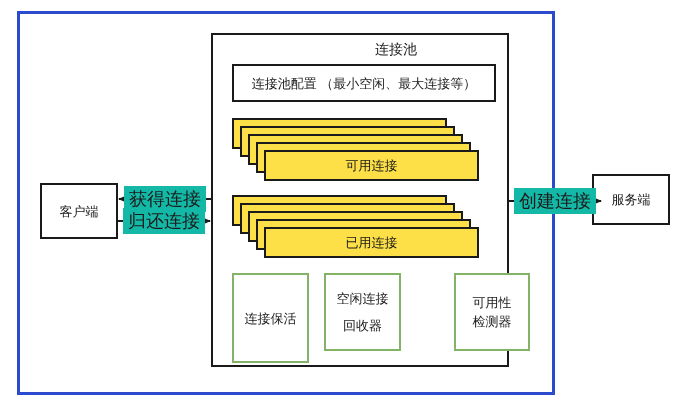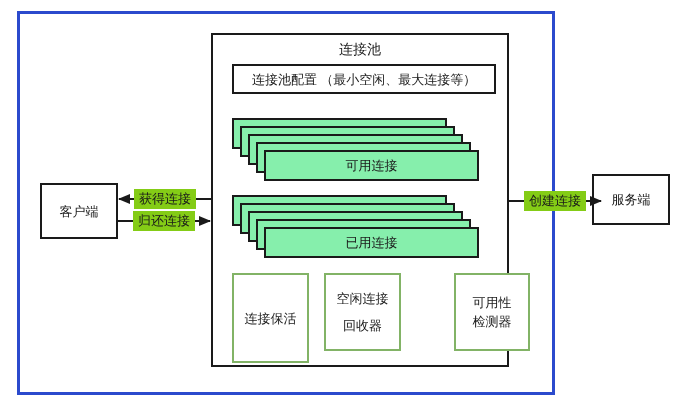--- a/index.html
+++ b/index.html
@@ -45,50 +45,51 @@
     background: #ffffff;
     justify-content: flex-start;
   }
   .pool-title {
     position: absolute;
     left: 211px; top: 41px;
     width: 298px;
     text-align: center;
     font-size: 14px;
     z-index: 3;
+    padding-left: 36px;
   }
   .green { border-color: var(--c-green); }
   .green span { display: block; }
   .stack { position: absolute; z-index: 3; }
   .stack-layer {
     position: absolute;
     width: 215px; height: 31px;
     border: 2px solid var(--c-dark);
-    background: #86efac;
+    background: #fde047;
     box-sizing: border-box;
   }
   .stack-front {
     display: flex;
     align-items: center;
     justify-content: center;
     font-size: 13px;
   }
   .arrow {
     position: absolute;
     height: 2px;
     background: var(--c-dark);
     z-index: 5;
   }
   .arrow .label {
     position: absolute;
     left: 50%; top: 50%;
     transform: translate(-50%, -50%);
-    background: #84cc16;
+    background: #14b8a6;
     padding: 1px 5px;
-    font-size: 13px;
+    font-size: 18px;
     white-space: nowrap;
     text-align: center;
   }
   .ah {
     position: absolute;
     top: 50%;
     width: 0; height: 0;
     border-top: 5px solid transparent;
     border-bottom: 5px solid transparent;
   }
@@ -106,21 +107,21 @@
 </head>
 <body>
 
 <div id="canvas" style="--c-blue: #2b4acd; --c-dark: #1a1a1a; --c-green: #82b366;">
 
   <div class="blue-frame"></div>
 
   <div class="box pool" style="left:211px; top:33px; width:298px; height:334px;"></div>
   <div class="pool-title">连接池</div>
 
-  <div class="box" style="left:232px; top:64px; width:264px; height:30px;font-family:Liberation Serif, serif;">
+  <div class="box" style="left:232px; top:64px; width:264px; height:38px;">
     <span>连接池配置 （最小空闲、最大连接等）</span>
   </div>
 
   <div class="stack" style="left:232px; top:118px; width:247px; height:63px;">
     <div class="stack-layer" style="left:0;   top:0;"></div>
     <div class="stack-layer" style="left:8px; top:8px;"></div>
     <div class="stack-layer" style="left:16px;top:16px;"></div>
     <div class="stack-layer" style="left:24px;top:24px;"></div>
     <div class="stack-layer stack-front" style="left:32px;top:32px;">
       <span>可用连接</span>

